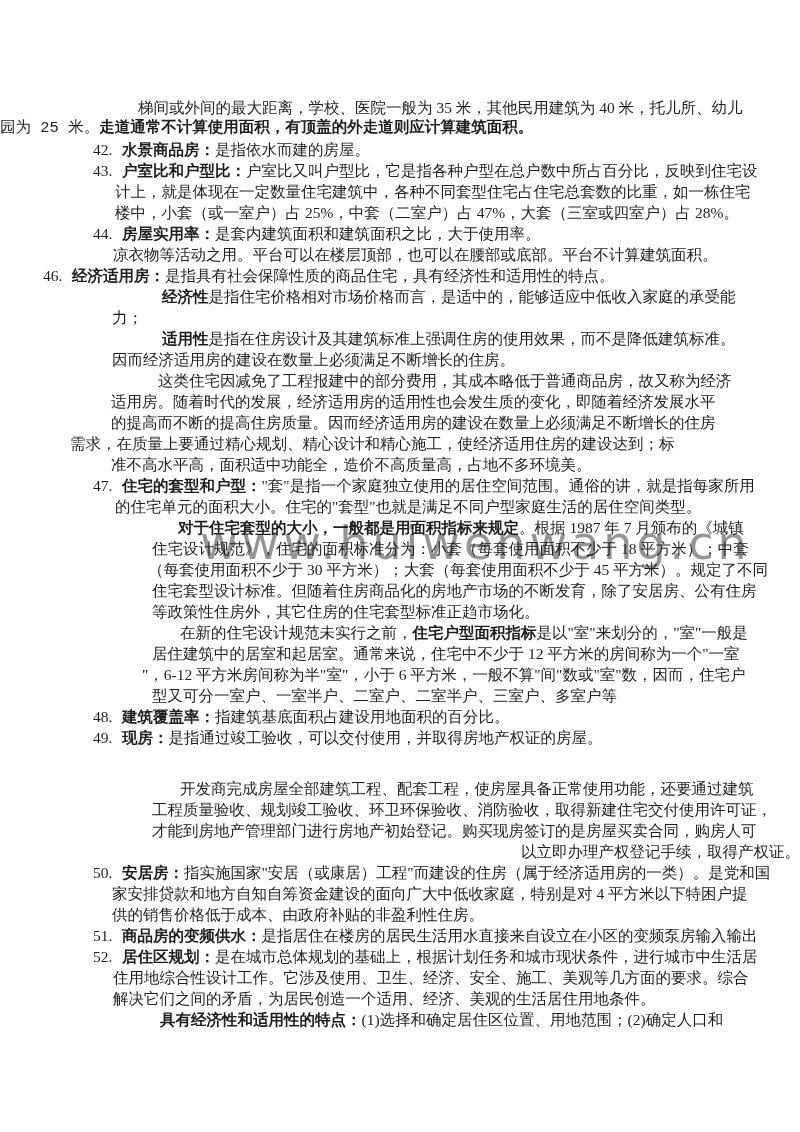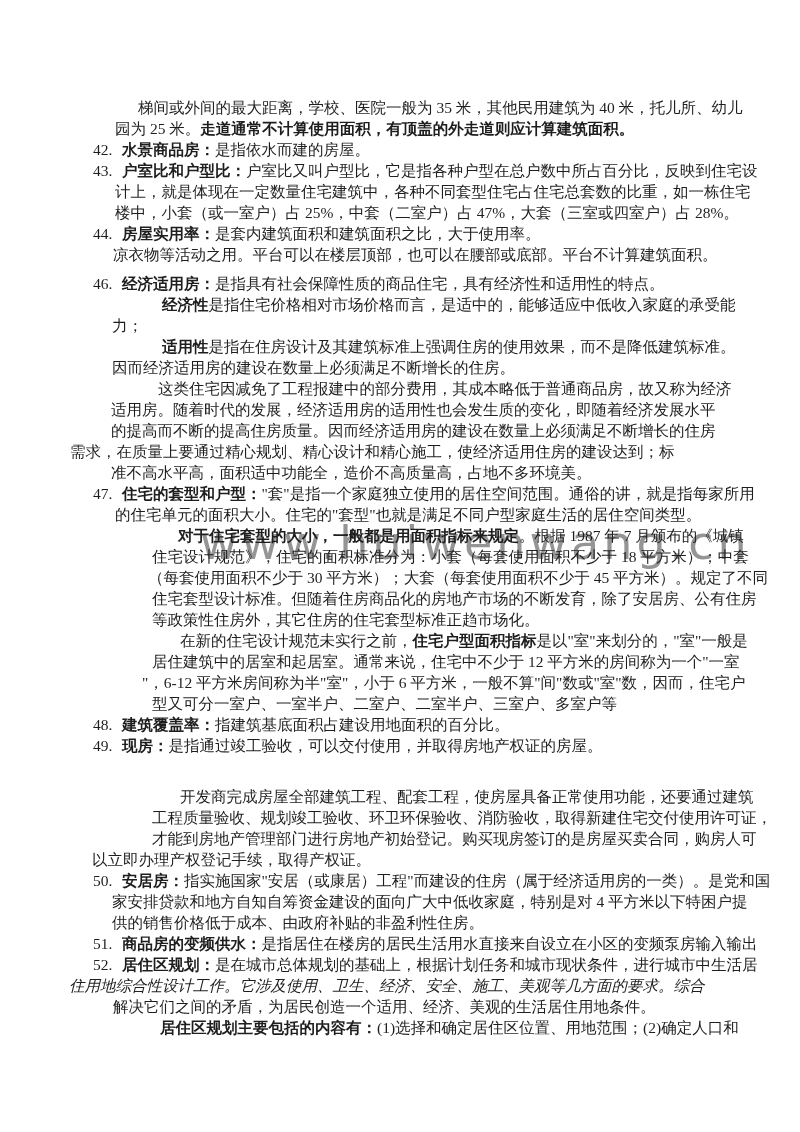--- a/index.html
+++ b/index.html
@@ -49,28 +49,28 @@
     font-weight: bold;
   }
 </style>
 </head>
 <body>
 
 <div class="page" style="background: rgb(255, 255, 255); color: rgb(30, 30, 30);">
   <div class="watermark" style="color: #404040;">www.huiwenwang.cn</div>
   <div class="doc-body">
       <div class="line" style="padding-left: 138px;"><span class="seg">梯间或外间的最大距离，学校、医院一般为 35 米，其他民用建筑为 40 米，托儿所、幼儿</span></div>
-      <div class="line" style="padding-left: 115px;"><span class="seg">园为 25 米。</span><span class="seg bold">走道通常不计算使用面积，有顶盖的外走道则应计算建筑面积。</span></div>
+      <div class="line" style=" font-family: Liberation Mono, monospace;"><span class="seg">园为 25 米。</span><span class="seg bold">走道通常不计算使用面积，有顶盖的外走道则应计算建筑面积。</span></div>
       <div class="line" style="padding-left: 93px;"><span class="num">42.</span><span class="seg bold">水景商品房：</span><span class="seg">是指依水而建的房屋。</span></div>
       <div class="line" style="padding-left: 93px;"><span class="num">43.</span><span class="seg bold">户室比和户型比：</span><span class="seg">户室比又叫户型比，它是指各种户型在总户数中所占百分比，反映到住宅设</span></div>
       <div class="line" style="padding-left: 115px;"><span class="seg">计上，就是体现在一定数量住宅建筑中，各种不同套型住宅占住宅总套数的比重，如一栋住宅</span></div>
       <div class="line" style="padding-left: 115px;"><span class="seg">楼中，小套（或一室户）占 25%，中套（二室户）占 47%，大套（三室或四室户）占 28%。</span></div>
       <div class="line" style="padding-left: 93px;"><span class="num">44.</span><span class="seg bold">房屋实用率：</span><span class="seg">是套内建筑面积和建筑面积之比，大于使用率。</span></div>
       <div class="line" style="padding-left: 113px;"><span class="seg">凉衣物等活动之用。平台可以在楼层顶部，也可以在腰部或底部。平台不计算建筑面积。</span></div>
-      <div class="line" style="padding-left: 93px; margin-top: 8px;"><span class="num">46.</span><span class="seg bold">经济适用房：</span><span class="seg">是指具有社会保障性质的商品住宅，具有经济性和适用性的特点。</span></div>
+      <div class="line" style="padding-left: 43px;"><span class="num">46.</span><span class="seg bold">经济适用房：</span><span class="seg">是指具有社会保障性质的商品住宅，具有经济性和适用性的特点。</span></div>
       <div class="line" style="padding-left: 162px;"><span class="seg bold">经济性</span><span class="seg">是指住宅价格相对市场价格而言，是适中的，能够适应中低收入家庭的承受能</span></div>
       <div class="line" style="padding-left: 112px;"><span class="seg">力；</span></div>
       <div class="line" style="padding-left: 162px;"><span class="seg bold">适用性</span><span class="seg">是指在住房设计及其建筑标准上强调住房的使用效果，而不是降低建筑标准。</span></div>
       <div class="line" style="padding-left: 112px;"><span class="seg">因而经济适用房的建设在数量上必须满足不断增长的住房。</span></div>
       <div class="line" style="padding-left: 158px;"><span class="seg">这类住宅因减免了工程报建中的部分费用，其成本略低于普通商品房，故又称为经济</span></div>
       <div class="line" style="padding-left: 111px;"><span class="seg">适用房。随着时代的发展，经济适用房的适用性也会发生质的变化，即随着经济发展水平</span></div>
       <div class="line" style="padding-left: 111px;"><span class="seg">的提高而不断的提高住房质量。因而经济适用房的建设在数量上必须满足不断增长的住房</span></div>
       <div class="line" style="padding-left: 70px;"><span class="seg">需求，在质量上要通过精心规划、精心设计和精心施工，使经济适用住房的建设达到；标</span></div>
       <div class="line" style="padding-left: 111px;"><span class="seg">准不高水平高，面积适中功能全，造价不高质量高，占地不多环境美。</span></div>
       <div class="line" style="padding-left: 93px;"><span class="num">47.</span><span class="seg bold">住宅的套型和户型：</span><span class="seg">"套"是指一个家庭独立使用的居住空间范围。通俗的讲，就是指每家所用</span></div>
@@ -82,23 +82,23 @@
       <div class="line" style="padding-left: 152px;"><span class="seg">等政策性住房外，其它住房的住宅套型标准正趋市场化。</span></div>
       <div class="line" style="padding-left: 180px;"><span class="seg">在新的住宅设计规范未实行之前，</span><span class="seg bold">住宅户型面积指标</span><span class="seg">是以"室"来划分的，"室"一般是</span></div>
       <div class="line" style="padding-left: 152px;"><span class="seg">居住建筑中的居室和起居室。通常来说，住宅中不少于 12 平方米的房间称为一个"一室</span></div>
       <div class="line" style="padding-left: 142px;"><span class="seg">"，6-12 平方米房间称为半"室"，小于 6 平方米，一般不算"间"数或"室"数，因而，住宅户</span></div>
       <div class="line" style="padding-left: 152px;"><span class="seg">型又可分一室户、一室半户、二室户、二室半户、三室户、多室户等</span></div>
       <div class="line" style="padding-left: 93px;"><span class="num">48.</span><span class="seg bold">建筑覆盖率：</span><span class="seg">指建筑基底面积占建设用地面积的百分比。</span></div>
       <div class="line" style="padding-left: 93px;"><span class="num">49.</span><span class="seg bold">现房：</span><span class="seg">是指通过竣工验收，可以交付使用，并取得房地产权证的房屋。</span></div>
       <div class="line" style="padding-left: 180px; margin-top: 30px;"><span class="seg">开发商完成房屋全部建筑工程、配套工程，使房屋具备正常使用功能，还要通过建筑</span></div>
       <div class="line" style="padding-left: 152px;"><span class="seg">工程质量验收、规划竣工验收、环卫环保验收、消防验收，取得新建住宅交付使用许可证，</span></div>
       <div class="line" style="padding-left: 152px;"><span class="seg">才能到房地产管理部门进行房地产初始登记。购买现房签订的是房屋买卖合同，购房人可</span></div>
-      <div class="line" style="padding-left: 92px;"><span class="seg">以立即办理产权登记手续，取得产权证。</span></div>
+      <div class="line" style="padding-left: 92px; text-align: right;"><span class="seg">以立即办理产权登记手续，取得产权证。</span></div>
       <div class="line" style="padding-left: 93px;"><span class="num">50.</span><span class="seg bold">安居房：</span><span class="seg">指实施国家"安居（或康居）工程"而建设的住房（属于经济适用房的一类）。是党和国</span></div>
       <div class="line" style="padding-left: 112px;"><span class="seg">家安排贷款和地方自知自筹资金建设的面向广大中低收家庭，特别是对 4 平方米以下特困户提</span></div>
       <div class="line" style="padding-left: 112px;"><span class="seg">供的销售价格低于成本、由政府补贴的非盈利性住房。</span></div>
       <div class="line" style="padding-left: 93px;"><span class="num">51.</span><span class="seg bold">商品房的变频供水：</span><span class="seg">是指居住在楼房的居民生活用水直接来自设立在小区的变频泵房输入输出</span></div>
       <div class="line" style="padding-left: 93px;"><span class="num">52.</span><span class="seg bold">居住区规划：</span><span class="seg">是在城市总体规划的基础上，根据计划任务和城市现状条件，进行城市中生活居</span></div>
-      <div class="line" style="padding-left: 69px; font-style: italic;"><span class="seg">住用地综合性设计工作。它涉及使用、卫生、经济、安全、施工、美观等几方面的要求。综合</span></div>
+      <div class="line" style="padding-left: 113px;"><span class="seg">住用地综合性设计工作。它涉及使用、卫生、经济、安全、施工、美观等几方面的要求。综合</span></div>
       <div class="line" style="padding-left: 113px;"><span class="seg">解决它们之间的矛盾，为居民创造一个适用、经济、美观的生活居住用地条件。</span></div>
-      <div class="line" style="padding-left: 160px;"><span class="seg bold">居住区规划主要包括的内容有：</span><span class="seg">(1)选择和确定居住区位置、用地范围；(2)确定人口和</span></div>
+      <div class="line" style="padding-left: 160px;"><span class="seg bold">具有经济性和适用性的特点：</span><span class="seg">(1)选择和确定居住区位置、用地范围；(2)确定人口和</span></div>
     </div>
 </div>
 
 </body></html>

